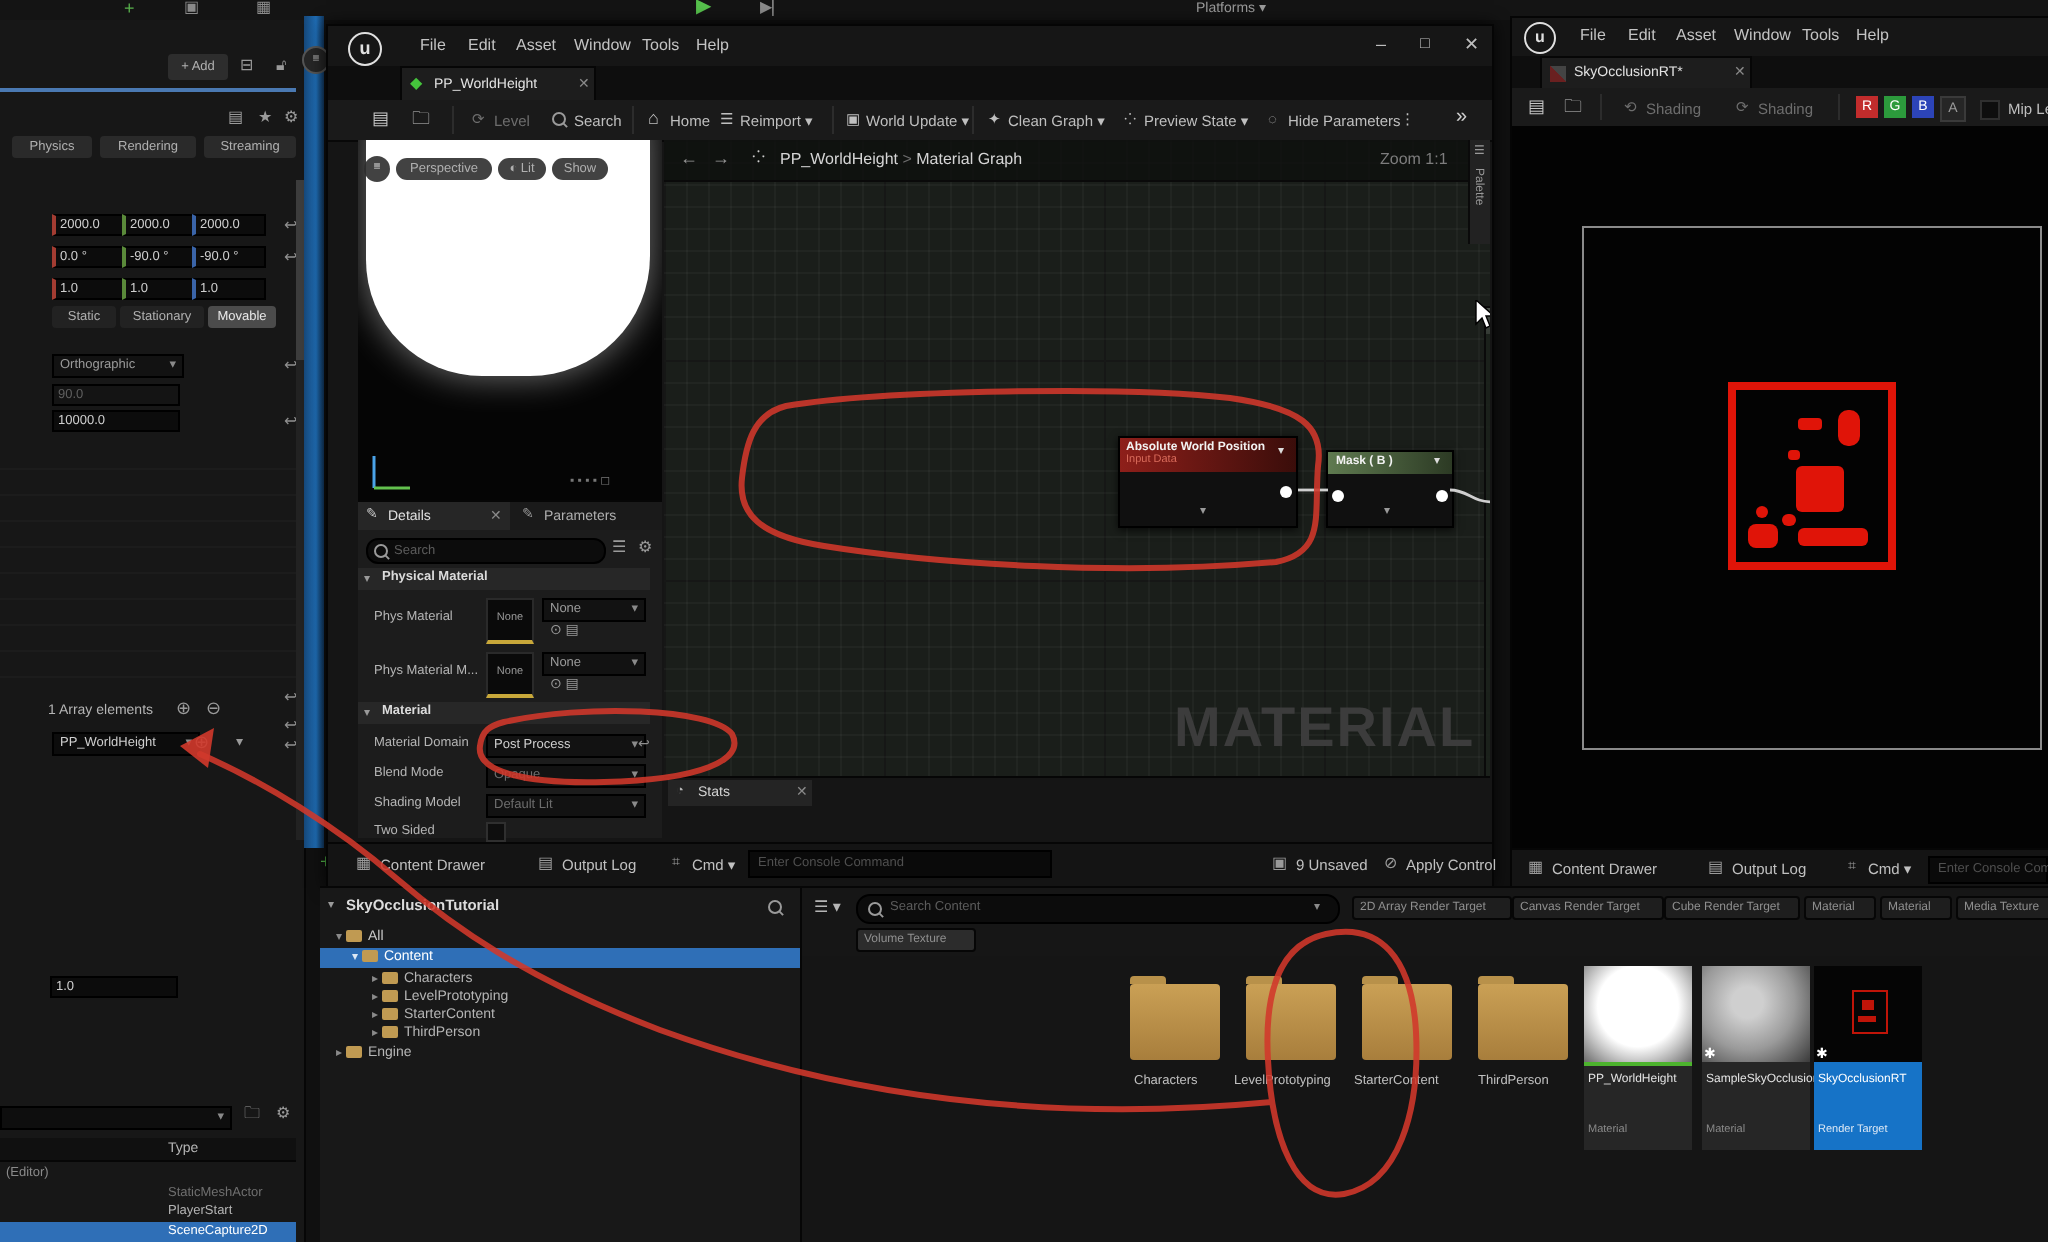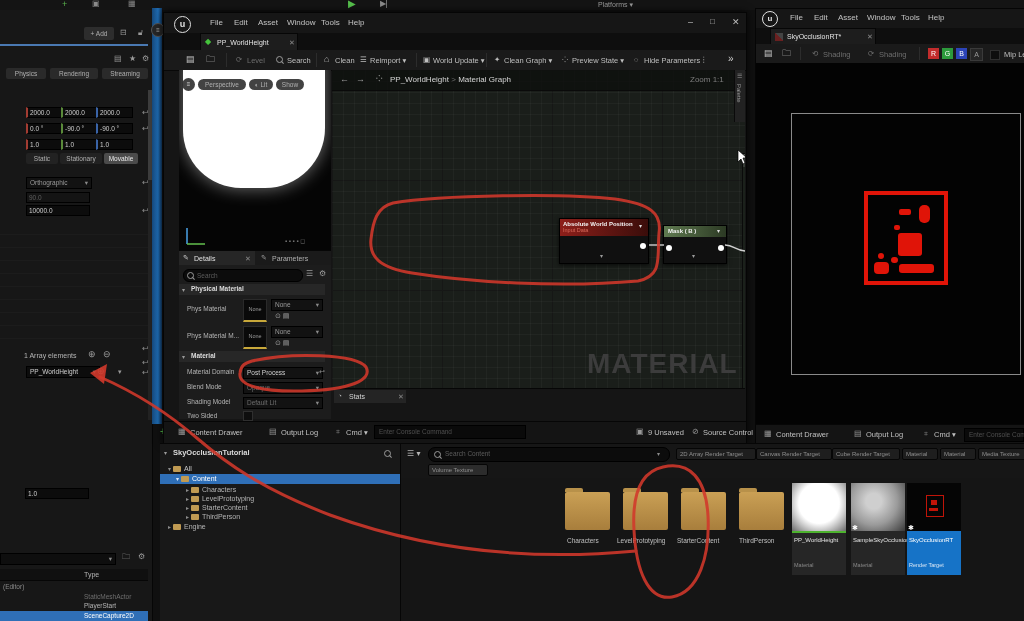--- a/index.html
+++ b/index.html
@@ -154,21 +154,21 @@
     <div class="ab" style="left:0;top:37px;width:100%;height:20px;background:#1a1a1a;border-bottom:1px solid #080808;"></div>
     <span class="t" style="left:22px;top:42px;font-size:9px;color:#c5c5c5;">▤</span>
     <span class="t" style="left:42px;top:42px;font-size:9px;color:#c5c5c5;">🗀︎</span>
     <div class="sep" style="left:62px;top:40px;height:14px;"></div>
     <span class="t tbtext dim" style="left:72px;top:43px;">⟳</span>
     <span class="t tbtext dim" style="left:83px;top:44px;">Level</span>
     <i class="mag" style="left:112px;top:43px;"></i>
     <span class="t tbtext" style="left:123px;top:44px;">Search</span>
     <div class="sep" style="left:152px;top:40px;height:14px;"></div>
     <span class="t tbtext" style="left:160px;top:42px;font-size:9px;">⌂</span>
-    <span class="t tbtext" style="left:171px;top:44px;">Clean</span>
+    <span class="t tbtext" style="left:171px;top:44px;">Home</span>
     <span class="t tbtext" style="left:196px;top:43px;">☰</span>
     <span class="t tbtext" style="left:206px;top:44px;"><span>Reimport</span> ▾</span>
     <div class="sep" style="left:252px;top:40px;height:14px;"></div>
     <span class="t tbtext" style="left:259px;top:43px;">▣</span>
     <span class="t tbtext" style="left:269px;top:44px;"><span>World Update</span> ▾</span>
     <div class="sep" style="left:322px;top:40px;height:14px;"></div>
     <span class="t tbtext" style="left:330px;top:43px;">✦</span>
     <span class="t tbtext" style="left:340px;top:44px;"><span>Clean Graph</span> ▾</span>
     <span class="t tbtext" style="left:398px;top:43px;">⁘</span>
     <span class="t tbtext" style="left:408px;top:44px;"><span>Preview State</span> ▾</span>
@@ -323,21 +323,21 @@
       <span class="t" style="left:105px;top:6px;font-size:8px;color:#9a9a9a;">▤</span>
       <span class="t" style="left:117px;top:7px;font-size:7.5px;color:#c0c0c0;">Output Log</span>
       <span class="t" style="left:172px;top:6px;font-size:7px;color:#9a9a9a;">⌗</span>
       <span class="t" style="left:182px;top:7px;font-size:7.5px;color:#c0c0c0;"><span>Cmd</span> ▾</span>
       <div class="ab" style="left:210px;top:3px;width:150px;height:12px;background:#0a0a0a;border:1px solid #000;">
         <span class="t" style="left:4px;top:3px;font-size:6.5px;color:#4f4f4f;">Enter Console Command</span>
       </div>
       <span class="t" style="left:472px;top:6px;font-size:8px;color:#9a9a9a;">▣</span>
       <span class="t" style="left:484px;top:7px;font-size:7.5px;color:#c0c0c0;">9 Unsaved</span>
       <span class="t" style="left:528px;top:6px;font-size:8px;color:#9a9a9a;">⊘</span>
-      <span class="t" style="left:539px;top:7px;font-size:7.5px;color:#c0c0c0;">Source Control</span>
+      <span class="t" style="left:539px;top:7px;font-size:7.5px;color:#c0c0c0;">Apply Control</span>
     </div>
   </div>
 
   <div class="ab" style="left:755px;top:8px;width:269px;height:436px;background:#141414;border:1px solid #050505;">
     <div class="titlebar" style="left:0;top:0;width:100%;height:19px;"></div>
     <div class="ab" style="left:6px;top:2px;width:14px;height:14px;border:1.5px solid #e0e0e0;border-radius:50%;color:#e0e0e0;font-size:8px;text-align:center;line-height:14px;font-weight:bold;">u</div>
     <span class="t menu" style="left:34px;top:5px;">File</span>
     <span class="t menu" style="left:58px;top:5px;">Edit</span>
     <span class="t menu" style="left:82px;top:5px;">Asset</span>
     <span class="t menu" style="left:111px;top:5px;">Window</span>

